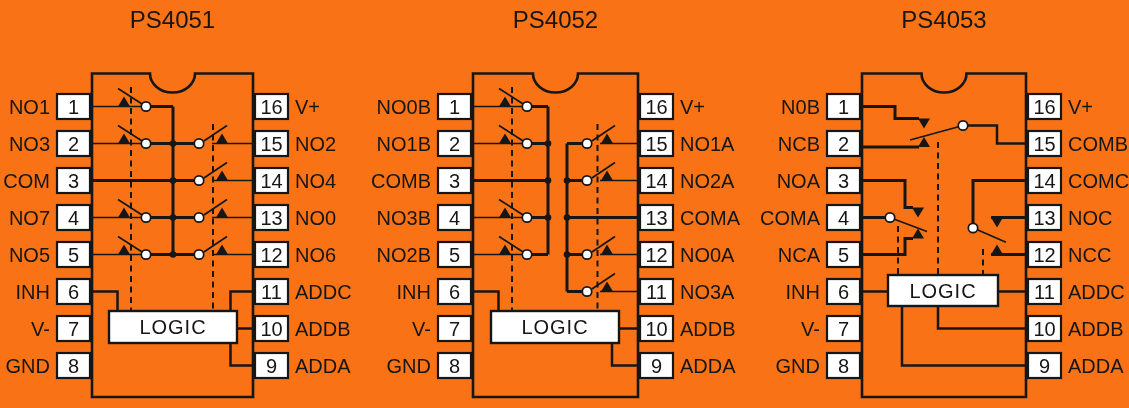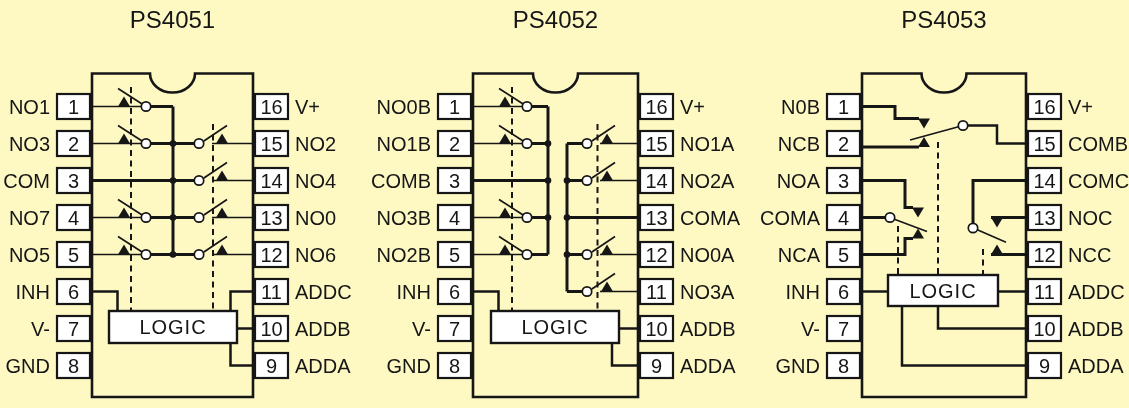--- a/index.html
+++ b/index.html
@@ -1,16 +1,16 @@
 <!DOCTYPE html>
 <html><head>
 <meta charset="utf-8">
 <style>
   html,body{margin:0;padding:0;background:#ffffff;}
-  .stage{position:relative;width:1129px;height:408px;background:#fef9c3;overflow:hidden;
+  .stage{position:relative;width:1129px;height:408px;background:#f97316;overflow:hidden;
          font-family:"Liberation Sans","DejaVu Sans",sans-serif;}
   svg text{fill:#161616;}
   .title{font-size:24px;text-anchor:middle;}
   .pinnum{font-size:20px;}
   .pinlabel{font-size:20px;}
   .logiclabel{font-size:20px;text-anchor:middle;letter-spacing:1px;}
   .pkg{fill:none;stroke:#161616;stroke-width:2.6;}
   .pinbox{fill:#ffffff;stroke:#161616;stroke-width:2.2;}
   .logicbox{fill:#ffffff;stroke:#161616;stroke-width:2.4;}
   .wire{fill:none;stroke:#161616;stroke-width:1.7;}

